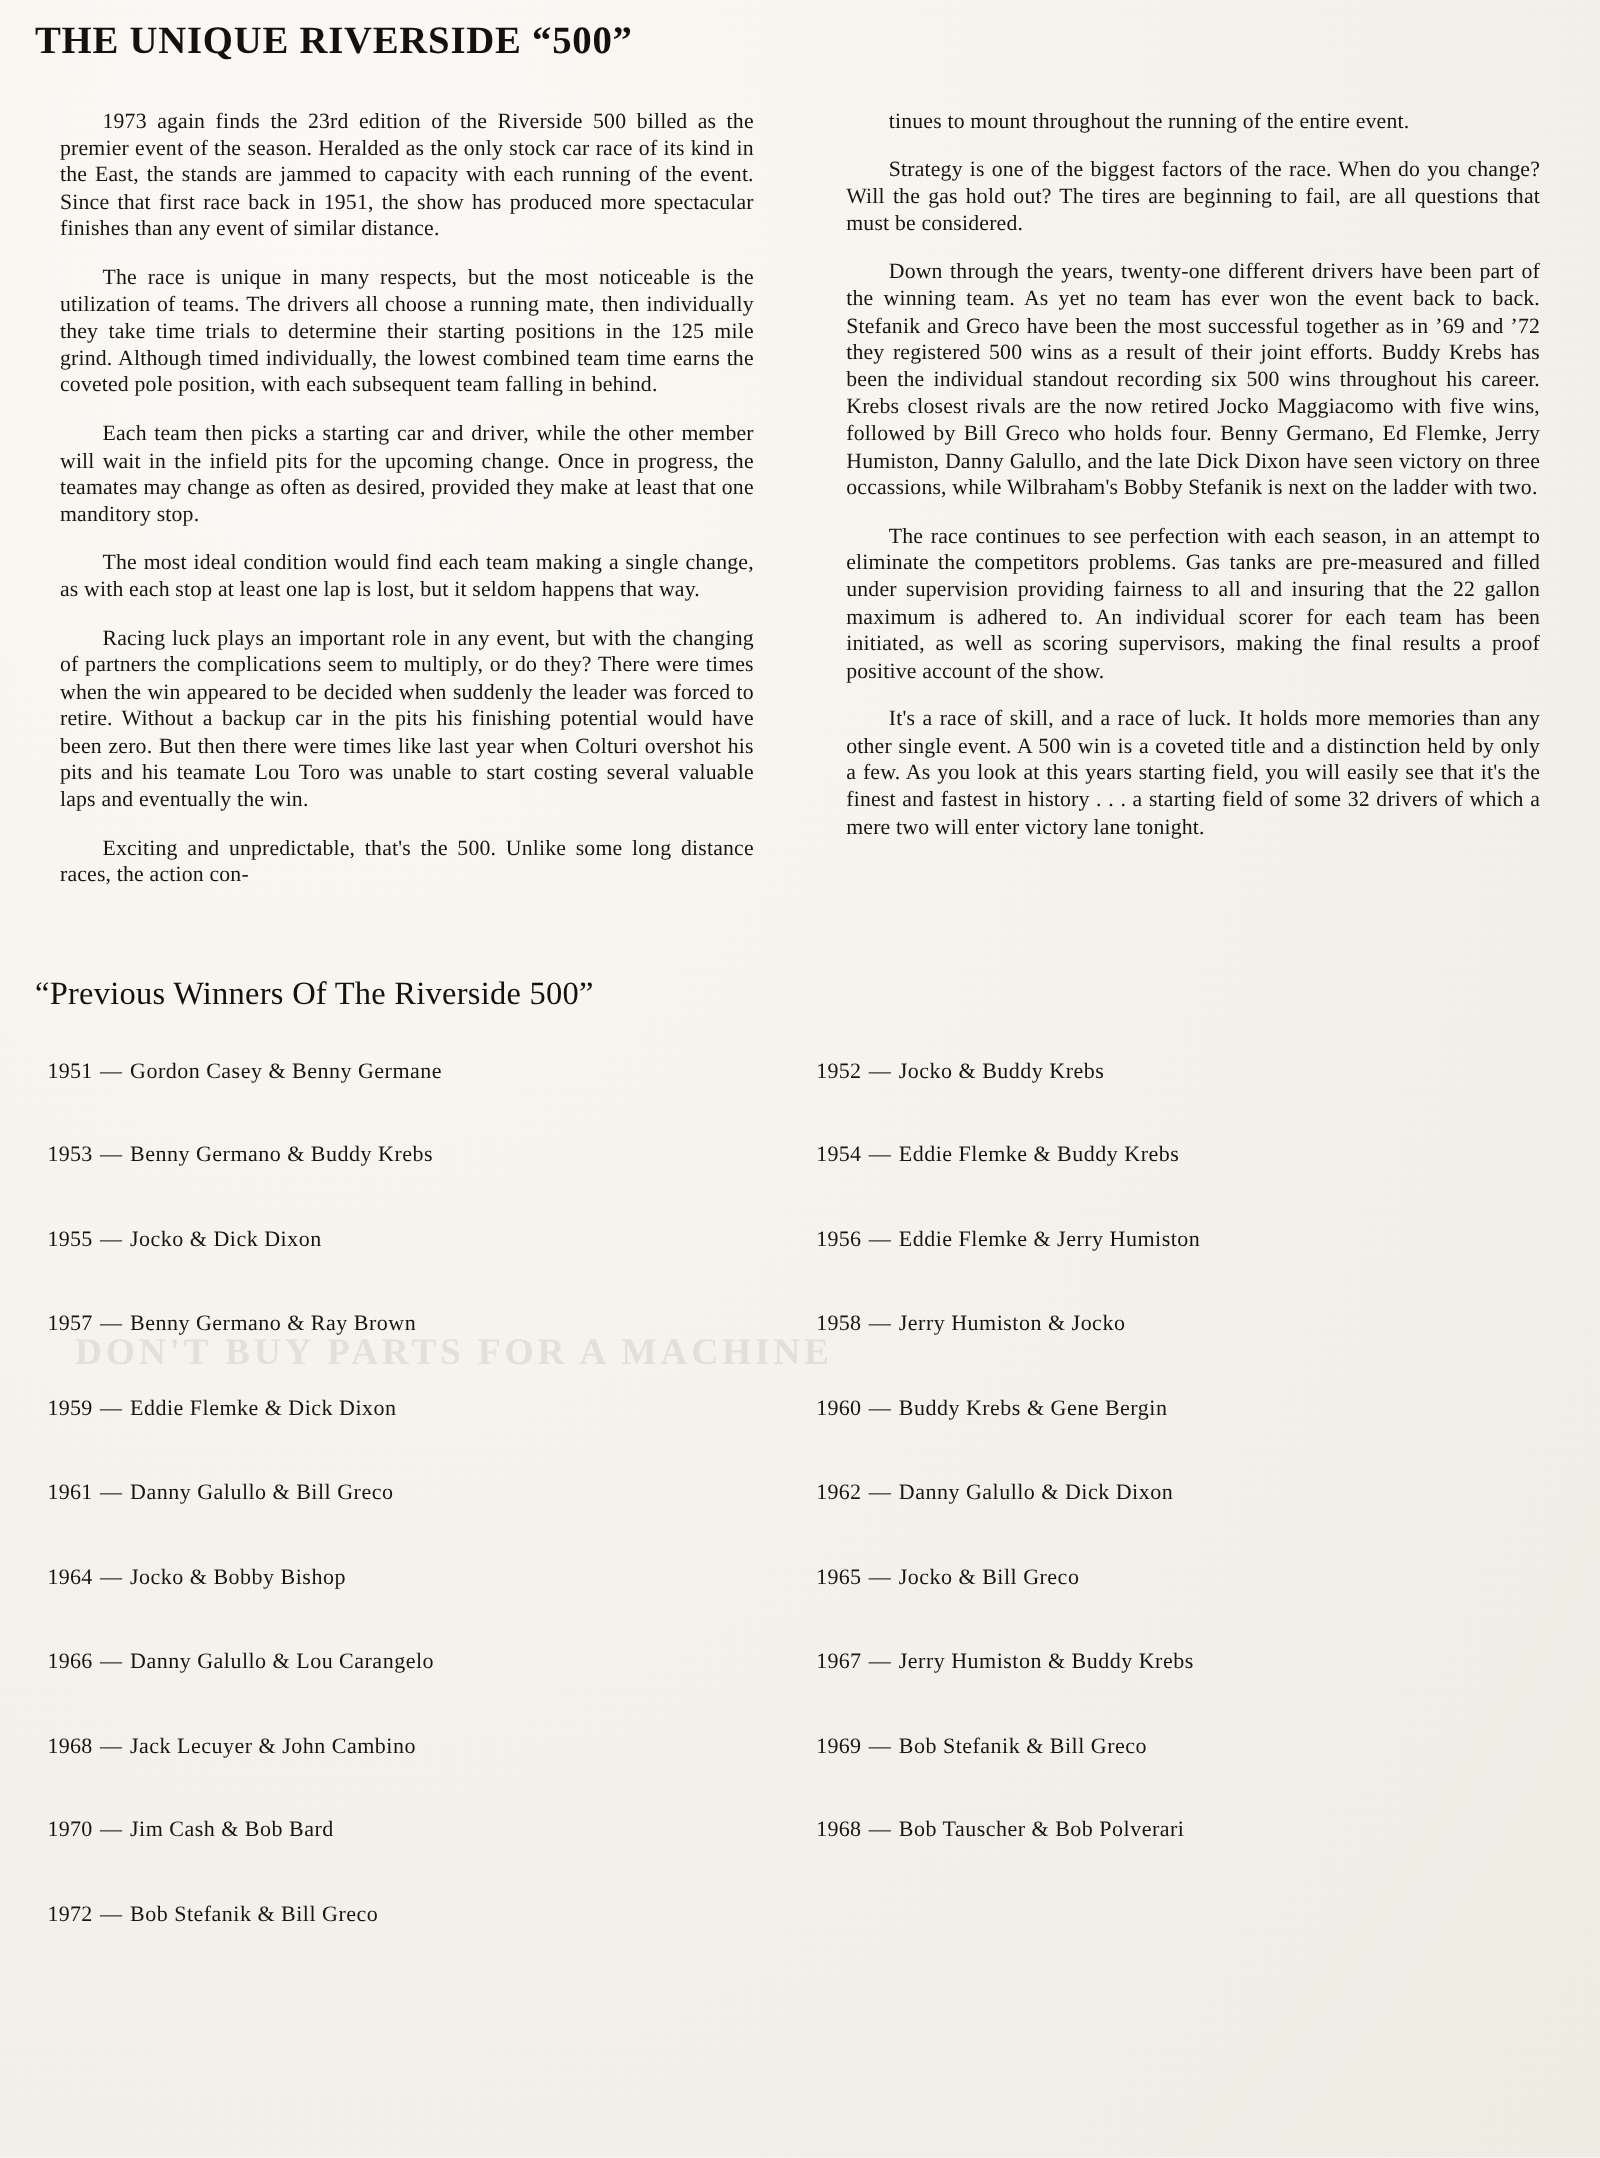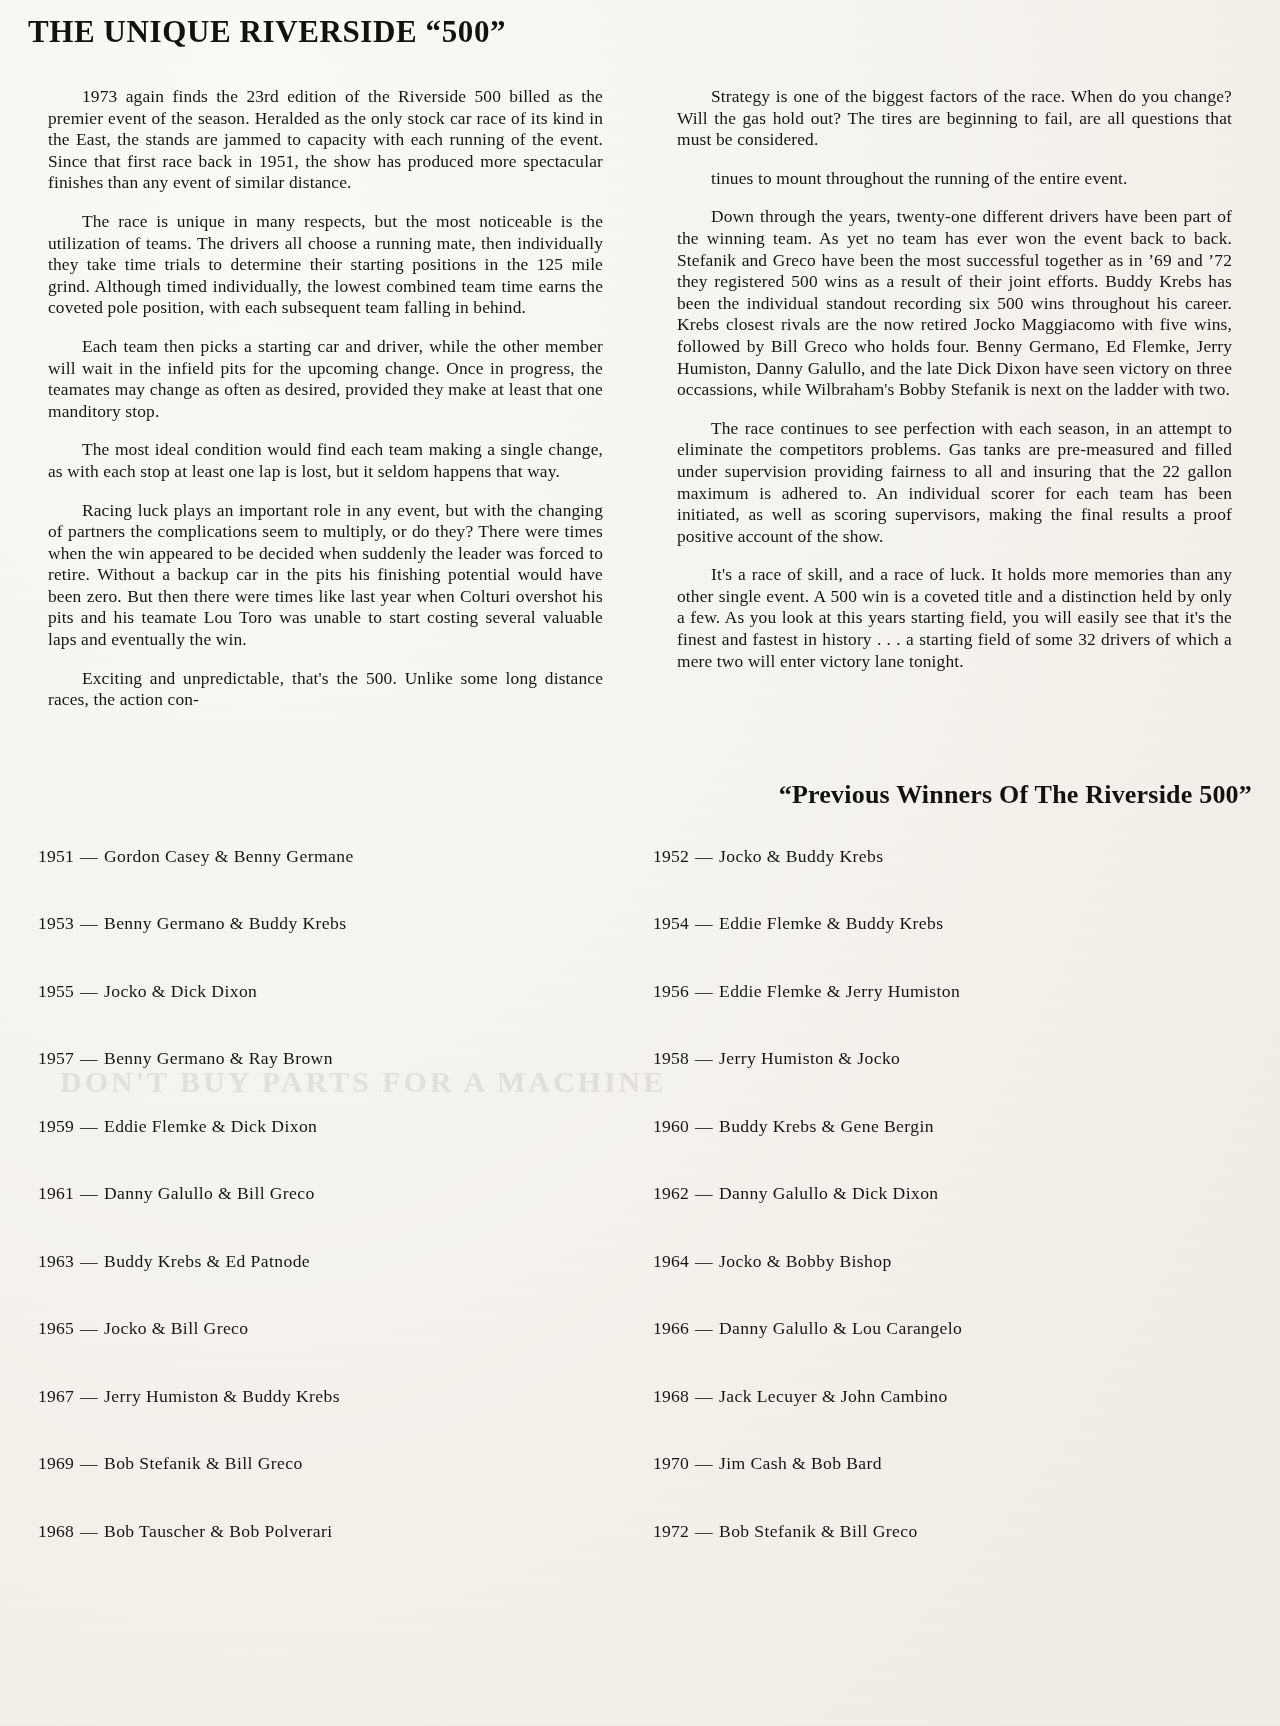--- a/index.html
+++ b/index.html
@@ -59,23 +59,23 @@
     text-indent: 34px;
     text-align: justify;
     font-size: 17.4px;
     line-height: 21.6px;
     letter-spacing: .15px;
     color: #17150f;
     font-family: "Liberation Serif", serif;
   }
 
   .winners-title {
-    text-align: right;
+    text-align: left;
     font-size: 26px;
-    font-weight: 700;
+    font-weight: 400;
     margin: 52px 0 26px 0;
     color: #14120f;
     letter-spacing: .2px;
   }
 
   .winners {
     display: grid;
     grid-template-columns: 1fr 1fr;
     column-gap: 60px;
     row-gap: 0;
@@ -120,22 +120,22 @@
     <div class="columns">
       <div class="col">
         <p>1973 again finds the 23rd edition of the Riverside 500 billed as the premier event of the season. Heralded as the only stock car race of its kind in the East, the stands are jammed to capacity with each running of the event. Since that first race back in 1951, the show has produced more spectacular finishes than any event of similar distance.</p>
         <p>The race is unique in many respects, but the most noticeable is the utilization of teams. The drivers all choose a running mate, then individually they take time trials to determine their starting positions in the 125 mile grind. Although timed individually, the lowest combined team time earns the coveted pole position, with each subsequent team falling in behind.</p>
         <p>Each team then picks a starting car and driver, while the other member will wait in the infield pits for the upcoming change. Once in progress, the teamates may change as often as desired, provided they make at least that one manditory stop.</p>
         <p>The most ideal condition would find each team making a single change, as with each stop at least one lap is lost, but it seldom happens that way.</p>
         <p>Racing luck plays an important role in any event, but with the changing of partners the complications seem to multiply, or do they? There were times when the win appeared to be decided when suddenly the leader was forced to retire. Without a backup car in the pits his finishing potential would have been zero. But then there were times like last year when Colturi overshot his pits and his teamate Lou Toro was unable to start costing several valuable laps and eventually the win.</p>
         <p>Exciting and unpredictable, that's the 500. Unlike some long distance races, the action con-</p>
       </div>
       <div class="col">
+        <p>tinues to mount throughout the running of the entire event.</p>
         <p>Strategy is one of the biggest factors of the race. When do you change? Will the gas hold out? The tires are beginning to fail, are all questions that must be considered.</p>
-        <p>tinues to mount throughout the running of the entire event.</p>
         <p>Down through the years, twenty-one different drivers have been part of the winning team. As yet no team has ever won the event back to back. Stefanik and Greco have been the most successful together as in ’69 and ’72 they registered 500 wins as a result of their joint efforts. Buddy Krebs has been the individual standout recording six 500 wins throughout his career. Krebs closest rivals are the now retired Jocko Maggiacomo with five wins, followed by Bill Greco who holds four. Benny Germano, Ed Flemke, Jerry Humiston, Danny Galullo, and the late Dick Dixon have seen victory on three occassions, while Wilbraham's Bobby Stefanik is next on the ladder with two.</p>
         <p>The race continues to see perfection with each season, in an attempt to eliminate the competitors problems. Gas tanks are pre-measured and filled under supervision providing fairness to all and insuring that the 22 gallon maximum is adhered to. An individual scorer for each team has been initiated, as well as scoring supervisors, making the final results a proof positive account of the show.</p>
         <p>It's a race of skill, and a race of luck. It holds more memories than any other single event. A 500 win is a coveted title and a distinction held by only a few. As you look at this years starting field, you will easily see that it's the finest and fastest in history . . . a starting field of some 32 drivers of which a mere two will enter victory lane tonight.</p>
       </div>
     </div>
 
     <h2 class="winners-title">“Previous Winners Of The Riverside 500”</h2>
 
     <div class="winners">
       <div class="winner-row"><span class="yr">1951</span><span class="dash">—</span><span>Gordon Casey &amp; Benny Germane</span></div>
@@ -143,21 +143,20 @@
       <div class="winner-row"><span class="yr">1953</span><span class="dash">—</span><span>Benny Germano &amp; Buddy Krebs</span></div>
       <div class="winner-row"><span class="yr">1954</span><span class="dash">—</span><span>Eddie Flemke &amp; Buddy Krebs</span></div>
       <div class="winner-row"><span class="yr">1955</span><span class="dash">—</span><span>Jocko &amp; Dick Dixon</span></div>
       <div class="winner-row"><span class="yr">1956</span><span class="dash">—</span><span>Eddie Flemke &amp; Jerry Humiston</span></div>
       <div class="winner-row"><span class="yr">1957</span><span class="dash">—</span><span>Benny Germano &amp; Ray Brown</span></div>
       <div class="winner-row"><span class="yr">1958</span><span class="dash">—</span><span>Jerry Humiston &amp; Jocko</span></div>
       <div class="winner-row"><span class="yr">1959</span><span class="dash">—</span><span>Eddie Flemke &amp; Dick Dixon</span></div>
       <div class="winner-row"><span class="yr">1960</span><span class="dash">—</span><span>Buddy Krebs &amp; Gene Bergin</span></div>
       <div class="winner-row"><span class="yr">1961</span><span class="dash">—</span><span>Danny Galullo &amp; Bill Greco</span></div>
       <div class="winner-row"><span class="yr">1962</span><span class="dash">—</span><span>Danny Galullo &amp; Dick Dixon</span></div>
-      <div class="winner-row"><span class="yr">1963</span><span class="dash">—</span><span>Buddy Krebs &amp; Ed Patnode</span></div>
       <div class="winner-row"><span class="yr">1964</span><span class="dash">—</span><span>Jocko &amp; Bobby Bishop</span></div>
       <div class="winner-row"><span class="yr">1965</span><span class="dash">—</span><span>Jocko &amp; Bill Greco</span></div>
       <div class="winner-row"><span class="yr">1966</span><span class="dash">—</span><span>Danny Galullo &amp; Lou Carangelo</span></div>
       <div class="winner-row"><span class="yr">1967</span><span class="dash">—</span><span>Jerry Humiston &amp; Buddy Krebs</span></div>
       <div class="winner-row"><span class="yr">1968</span><span class="dash">—</span><span>Jack Lecuyer &amp; John Cambino</span></div>
       <div class="winner-row"><span class="yr">1969</span><span class="dash">—</span><span>Bob Stefanik &amp; Bill Greco</span></div>
       <div class="winner-row"><span class="yr">1970</span><span class="dash">—</span><span>Jim Cash &amp; Bob Bard</span></div>
       <div class="winner-row"><span class="yr">1968</span><span class="dash">—</span><span>Bob Tauscher &amp; Bob Polverari</span></div>
       <div class="winner-row"><span class="yr">1972</span><span class="dash">—</span><span>Bob Stefanik &amp; Bill Greco</span></div>
     </div>

